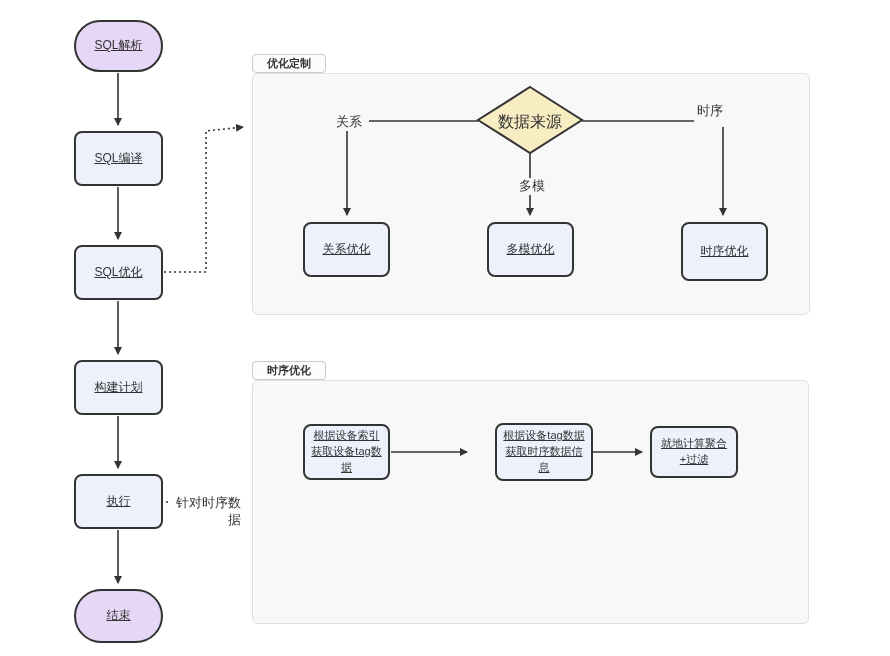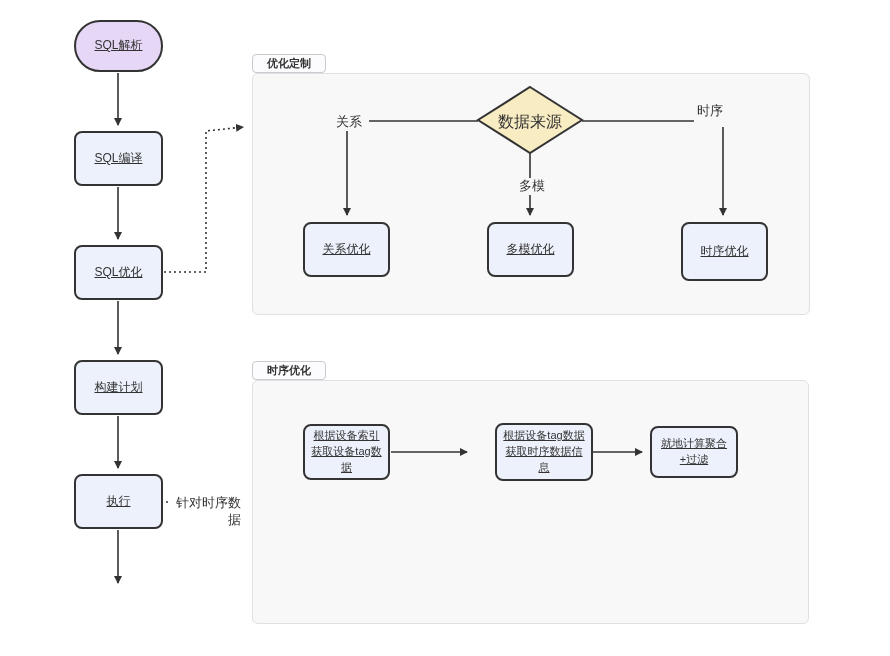--- a/index.html
+++ b/index.html
@@ -68,20 +68,21 @@
     </g>
 
     <polygon points="530,87 582,120 530,153 478,120" style="fill:var(--decision-fill);stroke:var(--node-border)" stroke-width="2"></polygon>
   </svg>
 
   <div class="node stadium" style="left:74px;top:20px;width:89px;height:52px;">SQL解析</div>
   <div class="node" style="left:74px;top:131px;width:89px;height:55px;">SQL编译</div>
   <div class="node" style="left:74px;top:245px;width:89px;height:55px;">SQL优化</div>
   <div class="node" style="left:74px;top:360px;width:89px;height:55px;">构建计划</div>
   <div class="node" style="left:74px;top:474px;width:89px;height:55px;">执行</div>
+  <div class="node stadium" style="left:74px;top:589px;width:89px;height:54px;">结束</div>
 
   <div class="diamond-label" style="left:480px;top:112px;width:100px;">数据来源</div>
 
   <div class="node" style="left:303px;top:222px;width:87px;height:55px;">关系优化</div>
   <div class="node" style="left:487px;top:222px;width:87px;height:55px;">多模优化</div>
   <div class="node" style="left:681px;top:222px;width:87px;height:59px;">时序优化</div>
 
   <div class="node small" style="left:303px;top:424px;width:87px;height:56px;">根据设备索引获取设备tag数据</div>
   <div class="node small" style="left:495px;top:423px;width:98px;height:58px;">根据设备tag数据获取时序数据信息</div>
   <div class="node small" style="left:650px;top:426px;width:88px;height:52px;">就地计算聚合+过滤</div>

